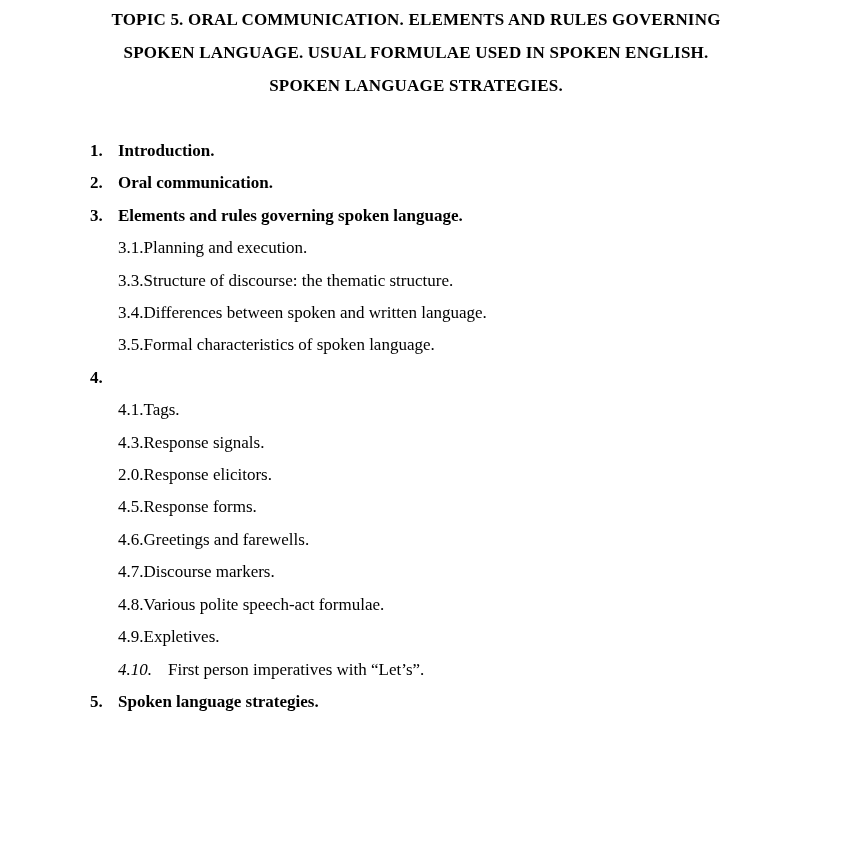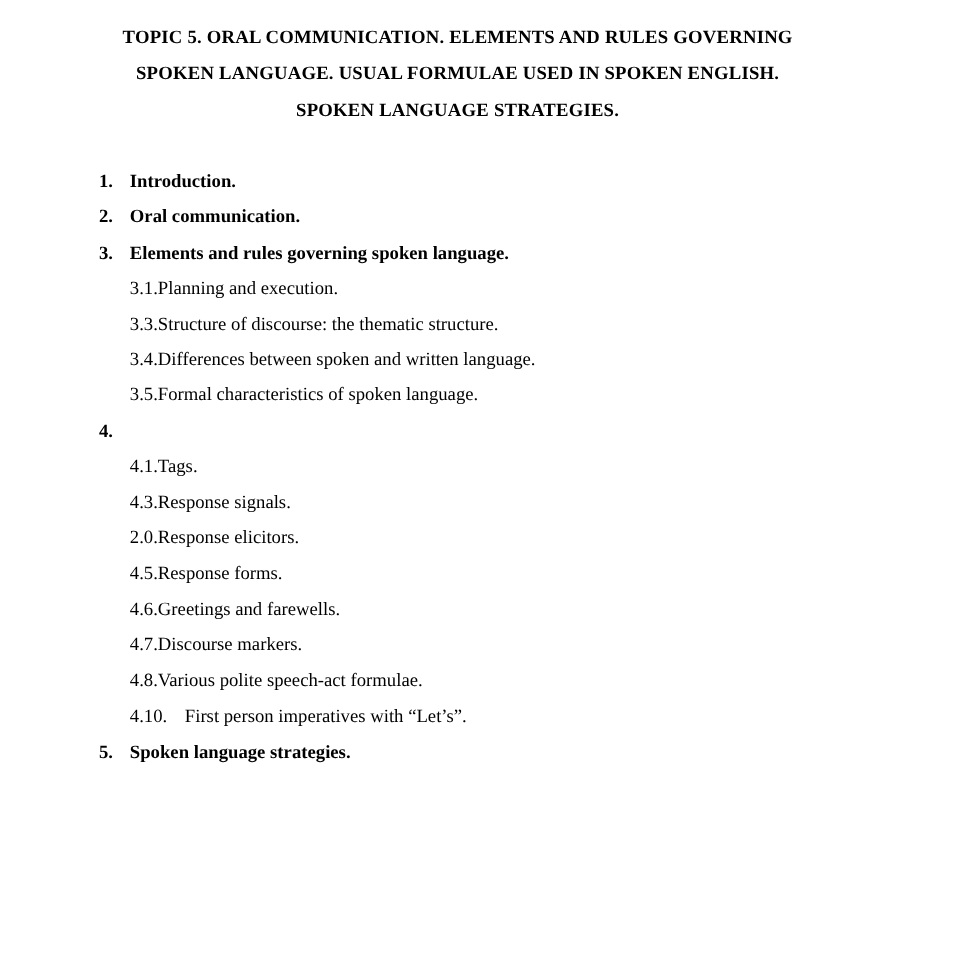--- a/index.html
+++ b/index.html
@@ -9,21 +9,21 @@
   }
   .page {
     position: relative;
     width: 868px;
     height: 868px;
     background: #ffffff;
     overflow: hidden;
     font-family: "Liberation Serif", "DejaVu Serif", serif;
     color: #000000;
     box-sizing: border-box;
-    padding-top: 17px;
+    padding-top: 3px;
   }
   .doc-title {
     width: 760px;
     margin-left: 36px;
     text-align: center;
     font-weight: bold;
     font-size: 17px;
     line-height: 33px;
     letter-spacing: 0.2px;
   }
@@ -48,20 +48,21 @@
   .item.sub {
     padding-left: 28px;
     font-weight: normal;
   }
   .item.sub .num {
     display: inline;
   }
   .item.sub .num.tabbed {
     display: inline-block;
     width: 50px;
+    font-style: italic;
   }
 </style>
 </head>
 <body>
 
 <div class="page">
   <div class="doc-title">
     <div>TOPIC 5. ORAL COMMUNICATION. ELEMENTS AND RULES GOVERNING</div>
     <div>SPOKEN LANGUAGE. USUAL FORMULAE USED IN SPOKEN ENGLISH.</div>
     <div>SPOKEN LANGUAGE STRATEGIES.</div>
@@ -75,16 +76,17 @@
       <div class="item sub"><span class="num">3.4.</span><span class="label">Differences between spoken and written language.</span></div>
       <div class="item sub"><span class="num">3.5.</span><span class="label">Formal characteristics of spoken language.</span></div>
       <div class="item top"><span class="num">4.</span></div>
       <div class="item sub"><span class="num">4.1.</span><span class="label">Tags.</span></div>
       <div class="item sub"><span class="num">4.3.</span><span class="label">Response signals.</span></div>
       <div class="item sub"><span class="num">2.0.</span><span class="label">Response elicitors.</span></div>
       <div class="item sub"><span class="num">4.5.</span><span class="label">Response forms.</span></div>
       <div class="item sub"><span class="num">4.6.</span><span class="label">Greetings and farewells.</span></div>
       <div class="item sub"><span class="num">4.7.</span><span class="label">Discourse markers.</span></div>
       <div class="item sub"><span class="num">4.8.</span><span class="label">Various polite speech-act formulae.</span></div>
+      <div class="item sub"><span class="num">4.9.</span><span class="label">Expletives.</span></div>
       <div class="item sub"><span class="num tabbed">4.10.</span><span class="label">First person imperatives with “Let’s”.</span></div>
       <div class="item top"><span class="num">5.</span><span class="label">Spoken language strategies.</span></div>
     </div>
 </div>
 
 </body></html>

